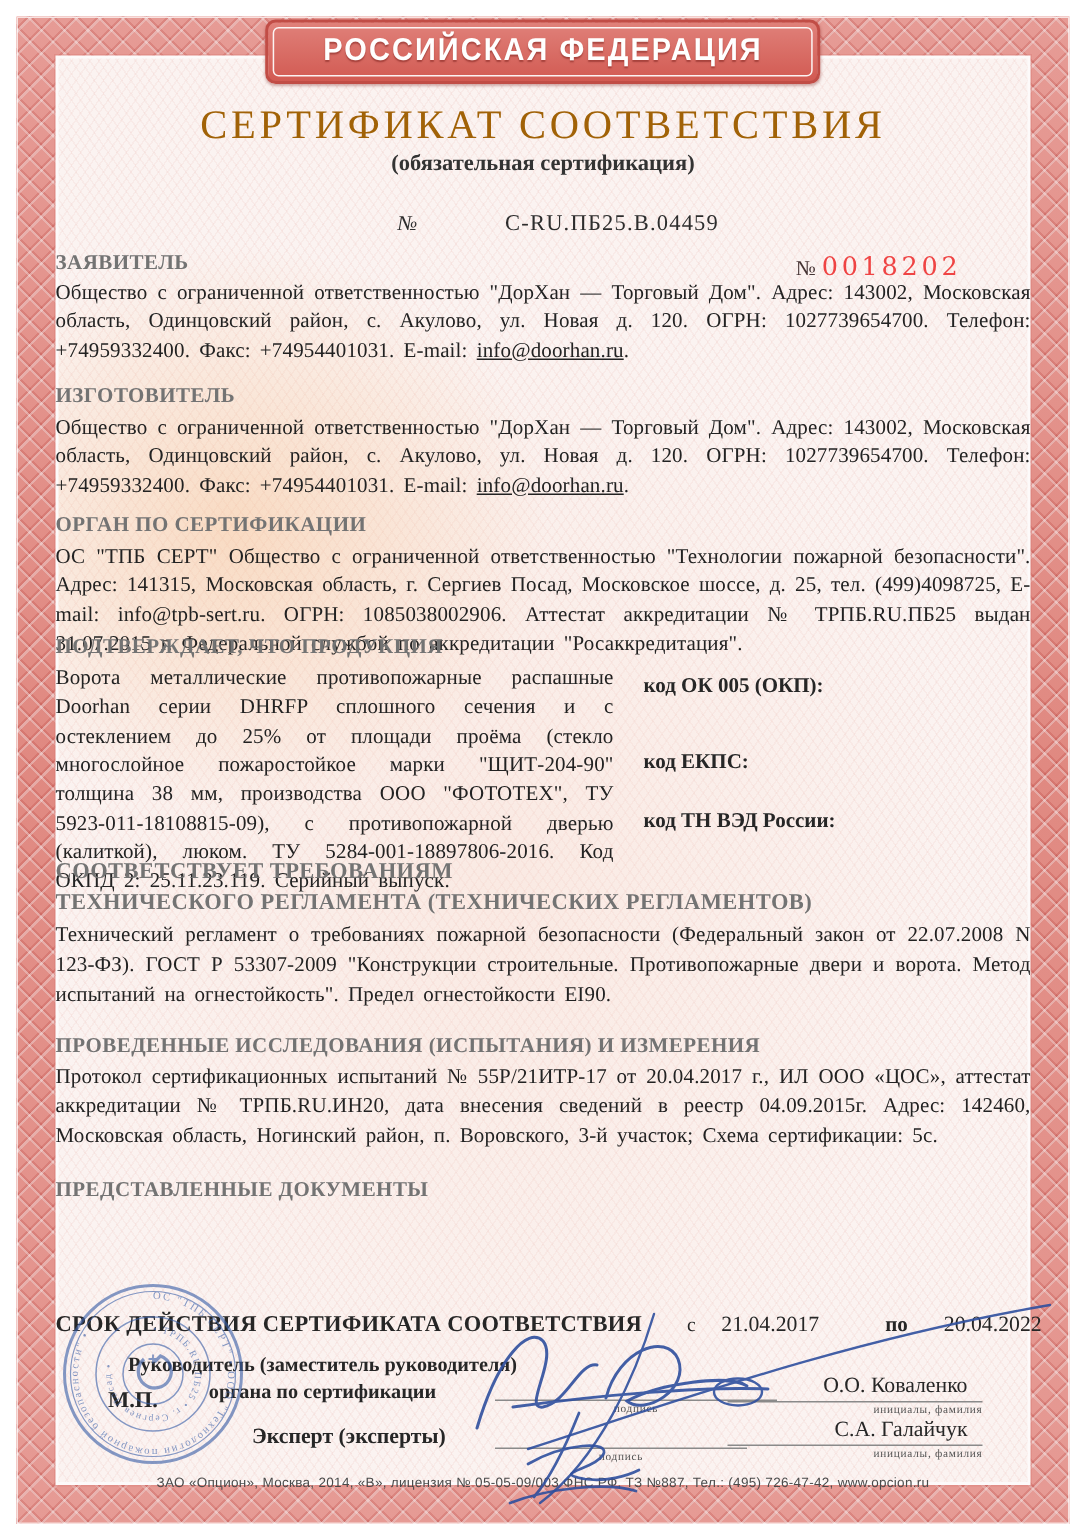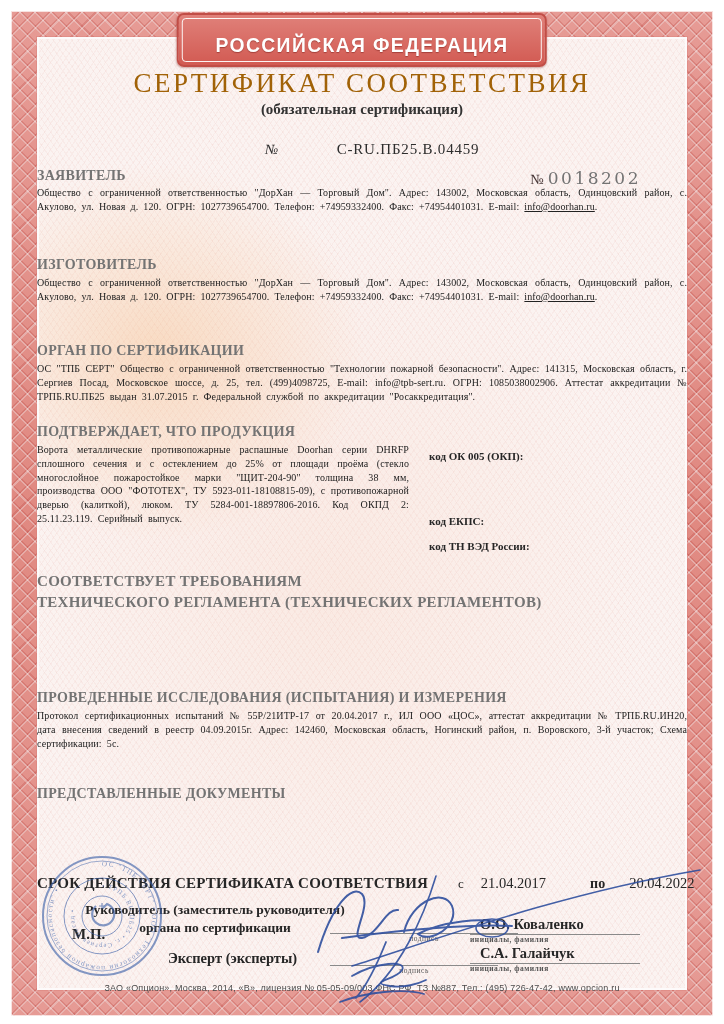--- a/index.html
+++ b/index.html
@@ -21,66 +21,66 @@
       radial-gradient(ellipse 300px 270px at 18% 33%, rgba(246,196,150,.50), transparent 70%),
       radial-gradient(ellipse 430px 520px at 46% 58%, rgba(248,216,200,.35), transparent 72%),
       repeating-linear-gradient(55deg, rgba(226,160,152,.10) 0 1px, transparent 1px 5px),
       repeating-linear-gradient(-55deg, rgba(226,160,152,.10) 0 1px, transparent 1px 5px),
       #fbf3f1;
     box-shadow:0 0 0 2px #fdfafa, 0 0 0 3px rgba(214,120,115,.35);}
 
   
   .banner{position:absolute;top:13px;left:50%;transform:translateX(-50%);
     background:linear-gradient(180deg,#e0817a,#d25a52);
-    border:2px solid #c14d46;border-radius:7px;padding:18px 24px 8px;
+    border:2px solid #c14d46;border-radius:7px;padding:7px 24px 8px;
     box-shadow:0 1px 2px rgba(120,30,25,.35);}
   .banner::before{content:"";position:absolute;inset:3px;border:1.5px solid rgba(255,255,255,.92);border-radius:4px;}
   .banner span{position:relative;font-family:"Liberation Sans","DejaVu Sans",sans-serif;
     font-weight:bold;font-size:21px;letter-spacing:1.5px;color:#ffffff;
     text-shadow:0 1px 1px rgba(120,30,25,.5);white-space:nowrap;display:inline-block;transform:scaleX(.92);}
 
   .title{position:absolute;top:68px;left:0;width:100%;text-align:center;
     font-size:27px;letter-spacing:2.5px;color:#a16207;}
   .subtitle{position:absolute;top:101px;left:0;width:100%;text-align:center;
     font-size:15px;font-weight:bold;color:#333;}
   .certno-row{position:absolute;top:141px;left:0;width:100%;font-size:14px;color:#2d2d2d;padding-left:12px;}
   .certno-row .no-sign{margin-left:253px;font-style:italic;}
   .certno-row .no-val{margin-left:55px;font-size:15px;letter-spacing:.8px;}
 
   .col{position:absolute;left:37px;width:650px;}
   h3{margin:0;font-size:14px;font-weight:bold;letter-spacing:.3px;color:#737373;}
-  p.body{margin:3px 0 0;font-size:10px;line-height:1.38;text-align:justify;
+  p.body{margin:3px 0 0;font-size:14px;line-height:1.38;text-align:justify;
     letter-spacing:.1px;word-spacing:2.5px;color:#222;}
   .email{text-decoration:underline;}
   .head-row{display:flex;justify-content:space-between;align-items:flex-start;}
   .blank-no{margin-right:46px;white-space:nowrap;}
   .blank-no .n{font-size:14px;color:#433;}
-  .blank-no .digits{font-family:"DejaVu Serif",serif;font-size:17px;letter-spacing:2.5px;color:#737373;}
+  .blank-no .digits{font-family:"DejaVu Serif",serif;font-size:17px;letter-spacing:2.5px;color:#ef4444;}
 
   .product-flex{display:flex;}
   .product-flex p.body{width:372px;}
   .codes{position:relative;flex:1;margin-left:14px;}
-  .codes div{position:absolute;left:6px;font-weight:bold;font-size:11px;white-space:nowrap;}
-  .code-1{top:10px;} .code-2{top:75px;} .code-3{top:100px;}
+  .codes div{position:absolute;left:6px;font-weight:bold;font-size:14px;white-space:nowrap;}
+  .code-1{top:10px;} .code-2{top:61px;} .code-3{top:100px;}
 
   .validity{position:absolute;top:874px;left:37px;width:650px;white-space:nowrap;}
   .validity .vh{font-size:15px;font-weight:bold;letter-spacing:.2px;}
   .validity .lbl{font-size:13px;margin-left:26px;}
   .validity .date{font-size:14.5px;margin-left:13px;}
   .validity .lbl2{font-size:14px;font-weight:bold;margin-left:40px;}
   .validity .date2{font-size:14.5px;margin-left:20px;}
 
   .role1{position:absolute;left:60px;top:901px;width:310px;text-align:center;
     font-size:13.5px;font-weight:bold;line-height:1.33;}
   .mp{position:absolute;left:72px;top:926px;font-size:15px;font-weight:bold;}
   .sigline{position:absolute;border-top:1px solid #8a8a8a;text-align:center;}
   .sigline .cap{font-size:7.5px;color:#555;letter-spacing:.5px;}
   .sig1{left:330px;top:933px;width:188px;}
   .sig2{left:330px;top:965px;width:168px;}
-  .namecol{position:absolute;text-align:left;font-weight:bold;}
+  .namecol{position:absolute;text-align:right;}
   .namecol .nm{font-size:14.5px;border-bottom:1px solid #8a8a8a;padding:0 10px 1px;display:inline-block;min-width:150px;}
   .namecol .cap{font-size:7.5px;color:#555;letter-spacing:.5px;}
   .name1{left:470px;top:915px;width:185px;}
   .name2{left:470px;top:944px;width:185px;}
   .role2{position:absolute;left:168px;top:950px;font-size:14.5px;font-weight:600;}
 
   .footer{position:absolute;top:983px;left:0;width:100%;text-align:center;
     font-family:"Liberation Sans","DejaVu Sans",sans-serif;font-size:9px;color:#4a4a4a;letter-spacing:.2px;}
 
   .ink-overlay{position:absolute;inset:0;pointer-events:none;}
@@ -133,20 +133,21 @@
         <div class="code-1">код ОК 005 (ОКП):</div>
         <div class="code-2">код ЕКПС:</div>
         <div class="code-3">код ТН ВЭД России:</div>
       </div>
     </div>
   </div>
 
   <div class="col" style="top:573px">
     <h3 style="font-size:15px">СООТВЕТСТВУЕТ ТРЕБОВАНИЯМ</h3>
     <h3 style="font-size:15px;margin-top:4px">ТЕХНИЧЕСКОГО РЕГЛАМЕНТА (ТЕХНИЧЕСКИХ РЕГЛАМЕНТОВ)</h3>
+    <p class="body" style="line-height:1.42">Технический регламент о требованиях пожарной безопасности (Федеральный закон  от 22.07.2008 N 123-ФЗ). ГОСТ Р 53307-2009 "Конструкции строительные. Противопожарные двери и ворота. Метод испытаний на огнестойкость". Предел  огнестойкости EI90.</p>
   </div>
 
   <div class="col" style="top:690px">
     <h3>ПРОВЕДЕННЫЕ ИССЛЕДОВАНИЯ (ИСПЫТАНИЯ) И ИЗМЕРЕНИЯ</h3>
     <p class="body">Протокол сертификационных испытаний № 55Р/21ИТР-17 от 20.04.2017 г., ИЛ ООО «ЦОС», аттестат аккредитации № ТРПБ.RU.ИН20, дата внесения сведений в реестр 04.09.2015г. Адрес: 142460, Московская область, Ногинский район, п. Воровского, 3-й участок; Схема сертификации: 5с.</p>
   </div>
 
   <div class="col" style="top:786px">
     <h3>ПРЕДСТАВЛЕННЫЕ ДОКУМЕНТЫ</h3>
   </div>

